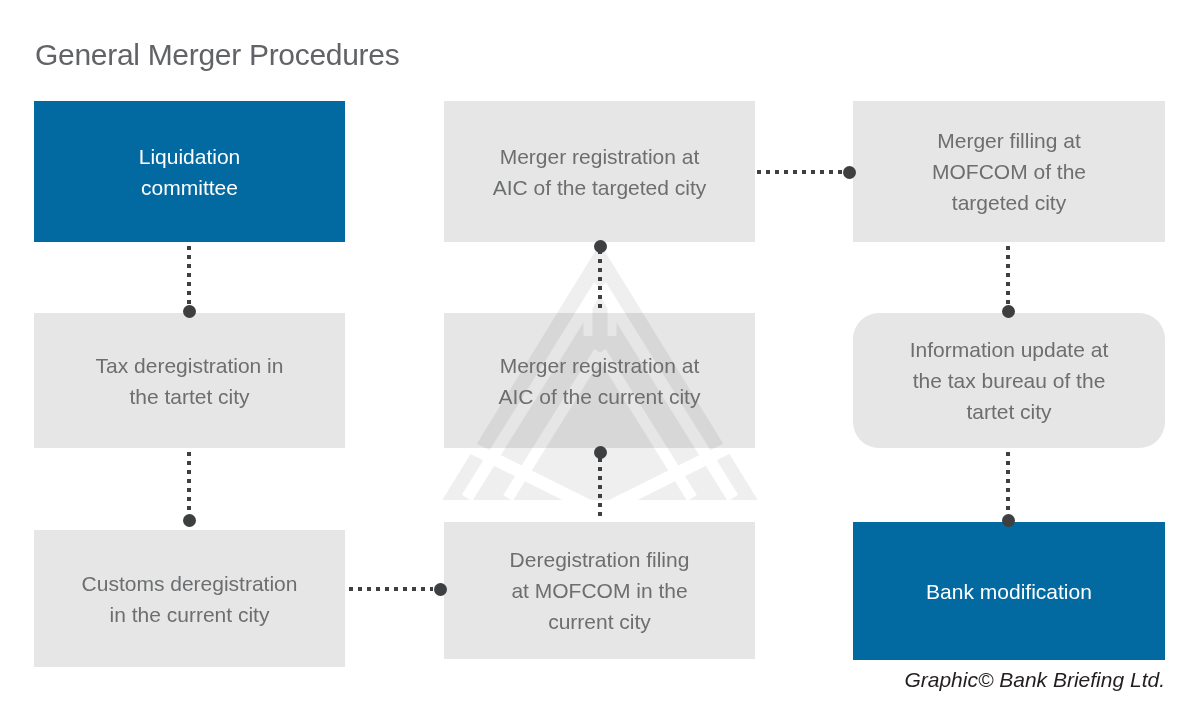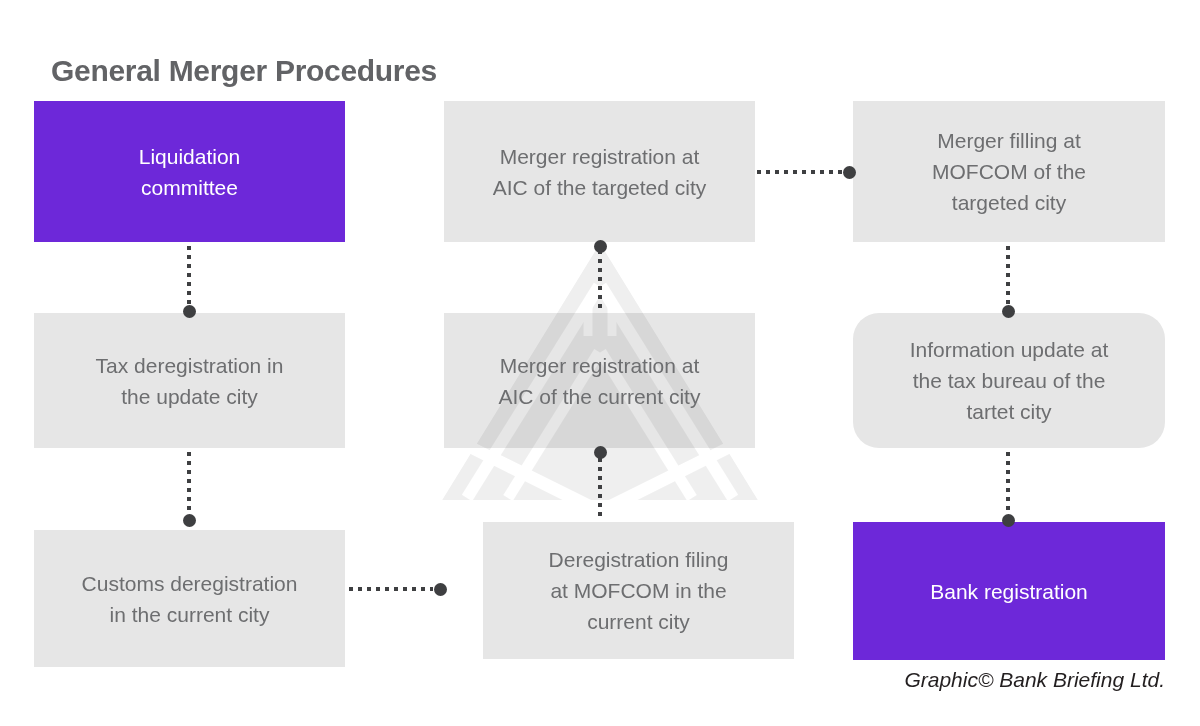--- a/index.html
+++ b/index.html
@@ -4,42 +4,42 @@
 <style>
   html,body{margin:0;padding:0;background:#ffffff;}
   .canvas{
     position:relative;
     width:1200px;height:726px;
     background:#ffffff;
     font-family:"Liberation Sans", sans-serif;
     overflow:hidden;
   }
   .title{
-    position:absolute;left:35px;top:38px;margin:16px;
-    font-size:30px;font-weight:bold;color:#626366;letter-spacing:-0.3px;
+    position:absolute;left:35px;top:38px;margin:0;
+    font-size:30px;font-weight:normal;color:#626366;letter-spacing:-0.3px;
   }
   .node{
     position:absolute;
     display:flex;align-items:center;justify-content:center;
     text-align:center;
     background:#e6e6e6;
     color:#6d6e70;
     font-size:21px;line-height:31px;
   }
   .node span{white-space:pre-line;position:relative;z-index:2;}
-  .node.highlight{background:#6d28d9;color:#ffffff;}
+  .node.highlight{background:#0369a1;color:#ffffff;}
   
   .n1{left:34px;top:101px;width:311px;height:141px;}
   .n2{left:444px;top:101px;width:311px;height:141px;}
   .n3{left:853px;top:101px;width:312px;height:141px;}
   .n4{left:34px;top:313px;width:311px;height:135px;}
   .n5{left:444px;top:313px;width:311px;height:135px;}
   .n6{left:853px;top:313px;width:312px;height:135px;border-radius:26px;}
   .n7{left:34px;top:530px;width:311px;height:137px;}
-  .n8{left:444px;top:522px;width:311px;height:137px;margin-left:39px;}
+  .n8{left:444px;top:522px;width:311px;height:137px;}
   .n9{left:853px;top:522px;width:312px;height:138px;}
   
   .cline{position:absolute;z-index:2;}
   .cline.v{width:4px;background:repeating-linear-gradient(to bottom,#3e3f41 0 4px,transparent 4px 9px);}
   .cline.h{height:4px;background:repeating-linear-gradient(to right,#3e3f41 0 4px,transparent 4px 9px);}
   .cdot{position:absolute;z-index:2;width:13px;height:13px;border-radius:50%;background:#3e3f41;}
   .l1{left:187px;top:246px;height:60px;}  .d1{left:182.5px;top:304.5px;}
   .l2{left:187px;top:452px;height:62px;}  .d2{left:182.5px;top:513.5px;}
   .l3{left:349px;top:587px;width:84px;}   .d3{left:433.5px;top:582.5px;}
   .l4{left:598px;top:458px;height:58px;}  .d4{left:593.5px;top:445.5px;}
@@ -68,42 +68,42 @@
     <span>Merger registration at
 AIC of the targeted city</span>
   </div>
   <div class="node n3">
     <span>Merger filling at
 MOFCOM of the
 targeted city</span>
   </div>
   <div class="node n4">
     <span>Tax deregistration in
-the update city</span>
+the tartet city</span>
   </div>
   <div class="node n5">
     <span>Merger registration at
 AIC of the current city</span>
   </div>
   <div class="node n6">
     <span>Information update at
 the tax bureau of the
 tartet city</span>
   </div>
   <div class="node n7">
     <span>Customs deregistration
 in the current city</span>
   </div>
   <div class="node n8">
     <span>Deregistration filing
 at MOFCOM in the
 current city</span>
   </div>
   <div class="node highlight n9">
-    <span>Bank registration</span>
+    <span>Bank modification</span>
   </div>
 
   <div class="cline v l1"></div>
   <div class="cdot d1"></div>
 
   <div class="cline v l2"></div>
   <div class="cdot d2"></div>
 
   <div class="cline h l3"></div>
   <div class="cdot d3"></div>

